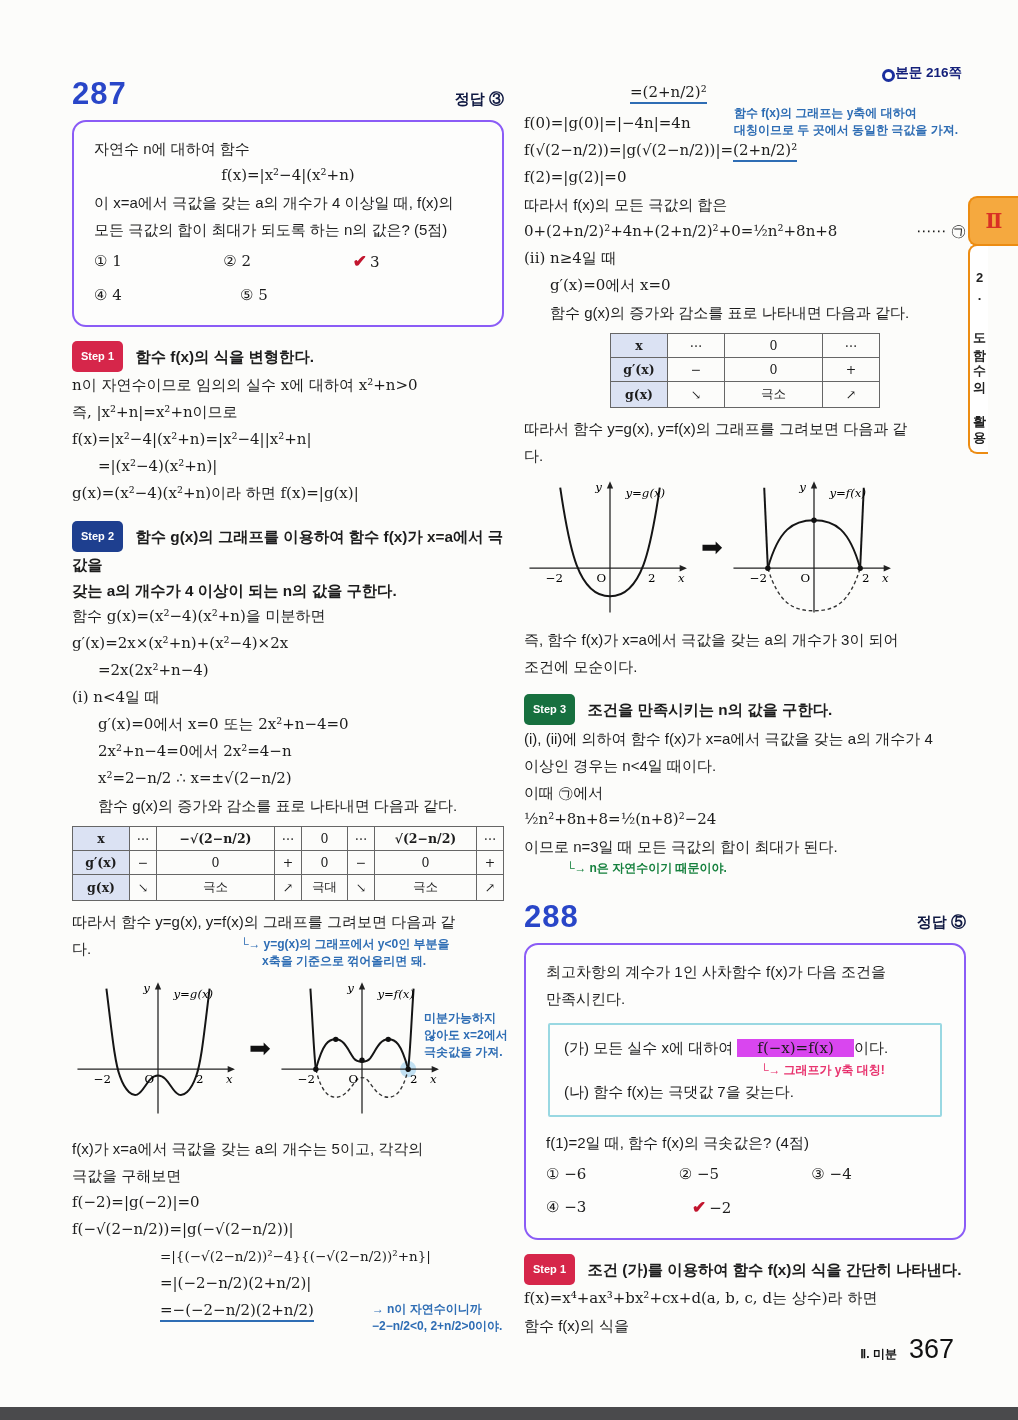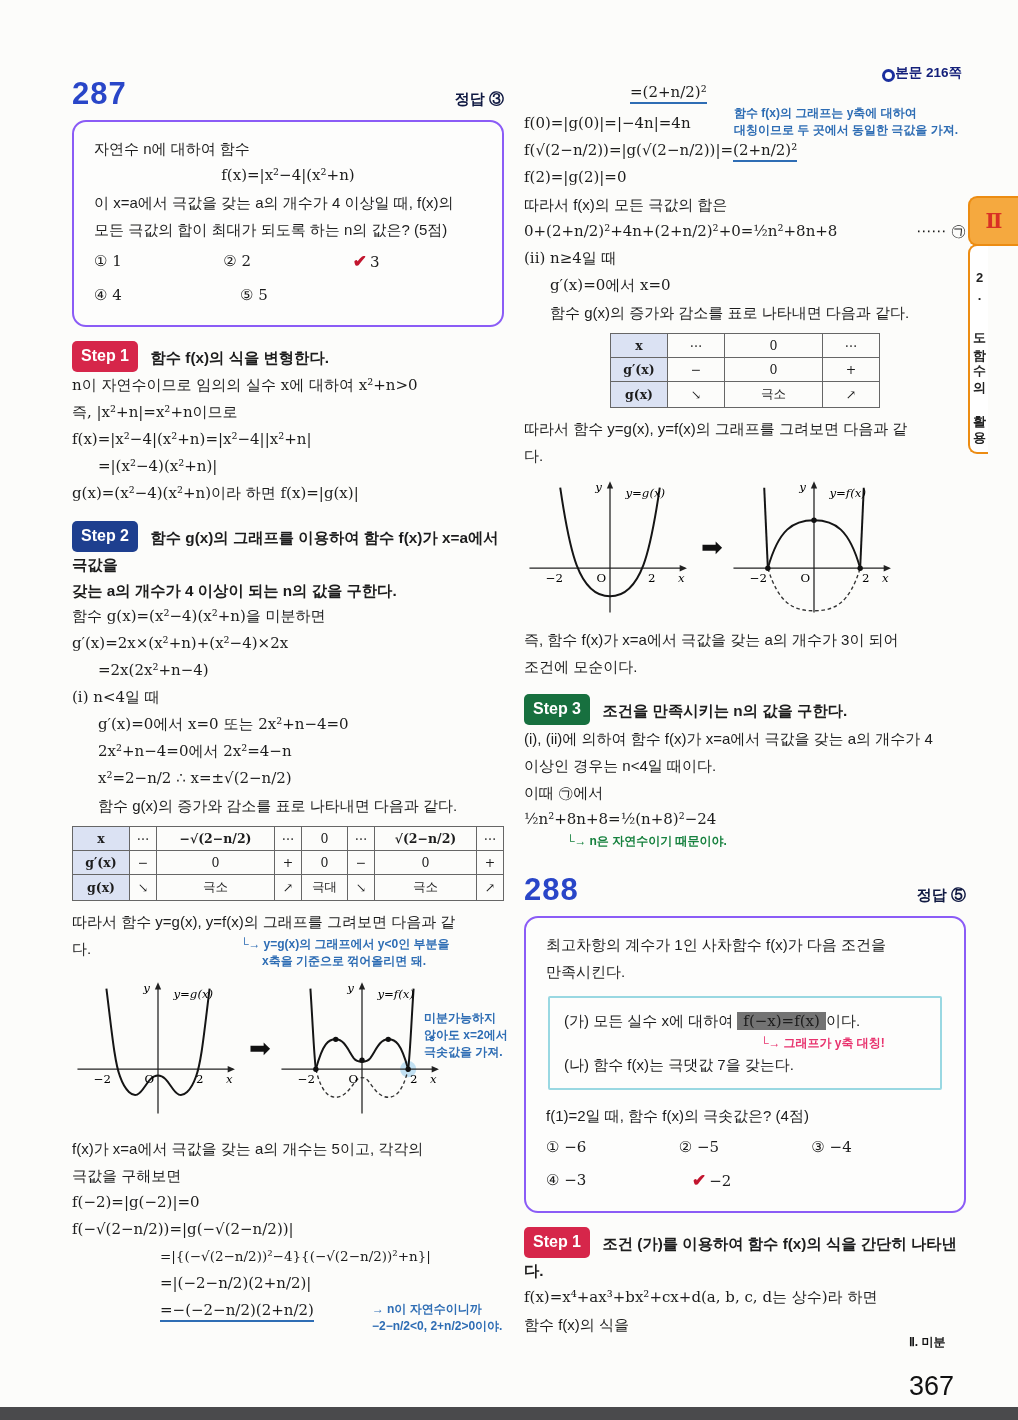--- a/index.html
+++ b/index.html
@@ -17,21 +17,21 @@
   .t{font-size:15px;line-height:27px;}
   .m{font-family:"DejaVu Serif",serif;}
   .center{text-align:center;}
   .ind1{margin-left:26px;}
   .ind2{margin-left:88px;}
   .chrow{display:flex;margin-top:4px;}
   .ch{width:146px;font-size:15px;line-height:29px;font-family:"DejaVu Serif",serif;}
   .check{color:#c2152e;font-weight:800;font-size:17px;margin-right:3px;}
 
   .steprow{margin-top:14px;line-height:26px;}
-  .badge{display:inline-block;color:#fff;font-size:16px;font-weight:700;padding:2px 9px 3px;
+  .badge{display:inline-block;color:#fff;font-size:11px;font-weight:700;padding:2px 9px 3px;
          border-radius:5px;margin-right:8px;vertical-align:2px;}
   .badge.red{background:#d6264a;}
   .badge.navy{background:#1e3f8f;}
   .badge.green{background:#17703f;}
   .stitle{font-weight:700;font-size:15.3px;}
   .stitle2{font-weight:700;font-size:15.3px;line-height:25px;}
 
   table.inc{border-collapse:collapse;width:100%;margin:7px 0;}
   table.inc td{border:1px solid #666;text-align:center;font-size:12.5px;padding:4px 2px;
                font-family:"DejaVu Serif",serif;}
@@ -46,36 +46,36 @@
   .bluline{border-bottom:2px solid #2e6db4;padding-bottom:1px;}
   .elbow{margin-right:3px;}
 
   .graphs{display:flex;align-items:center;gap:4px;margin-top:6px;position:relative;}
   .bigarrow{font-size:26px;line-height:26px;color:#111;margin:0 1px;}
   svg text{font-family:"DejaVu Serif",serif;}
   .glab{font-style:italic;font-size:13px;}
   .gnum{font-size:13px;}
 
   .innerbox{border:2px solid #99d8e2;border-radius:2px;padding:9px 14px 10px;margin:11px 2px 12px;}
-  .hl{background:#737373;padding:0 6px;}
+  .hl{background:#d946ef;padding:0 20px;}
 
   .refline{position:absolute;top:44px;right:56px;display:flex;align-items:flex-end;gap:0;
            font-size:13.5px;font-weight:700;color:#14207a;margin-top:20px;}
   .refdot{width:7px;height:7px;border-radius:50%;border:3px solid #1b2f9e;background:#fff;}
 
   .sidetab{position:absolute;right:0;top:196px;width:50px;}
   .tab1{height:46px;background:#f5a93f;border:2px solid #ec8c12;border-right:none;
         border-radius:9px 0 0 9px;display:flex;align-items:center;justify-content:center;
         color:#d93025;font-weight:800;font-size:20px;font-family:"DejaVu Serif",serif;}
   .tab2{margin-top:-2px;background:#fff;border:2px solid #ec8c12;border-right:none;
         border-radius:9px 0 0 9px;height:196px;display:flex;justify-content:center;
         padding-top:10px;writing-mode:vertical-rl;text-orientation:upright;
         font-size:13px;font-weight:700;color:#222;letter-spacing:3px;}
 
-  .footer{position:absolute;top:1334px;right:64px;display:flex;align-items:baseline;gap:20px;flex-direction:column;}
+  .footer{position:absolute;top:1334px;right:64px;display:flex;align-items:baseline;gap:12px;}
   .fsec{font-size:12px;font-weight:700;color:#111;}
   .fpage{font-size:27px;color:#111;}
   .bottombar{position:absolute;left:0;right:0;bottom:0;height:13px;background:#4a4a4c;}
 </style>
 </head>
 <body>
 
 <div class="page">
 
   <div class="refline">
@@ -333,20 +333,21 @@
 
     <div class="steprow">
       <span class="badge green">Step 3</span>
       <span class="stitle">조건을 만족시키는 n의 값을 구한다.</span>
     </div>
 
     <div class="t">(i), (ii)에 의하여 함수 f(x)가 x=a에서 극값을 갖는 a의 개수가 4</div>
     <div class="t">이상인 경우는 n&lt;4일 때이다.</div>
     <div class="t">이때 ㉠에서</div>
     <div class="t m">½n²+8n+8=½(n+8)²−24</div>
+    <div class="t">이므로 n=3일 때 모든 극값의 합이 최대가 된다.</div>
     <div class="bnote-inline" style="margin-left:42px;">
       <span class="elbow">└→</span><span>n은 자연수이기 때문이야.</span>
     </div>
 
     <div class="h-row" style="margin-top:22px;">
       <span class="pnum">288</span>
       <span class="ans">정답 ⑤</span>
     </div>
 
     <div class="qbox">

